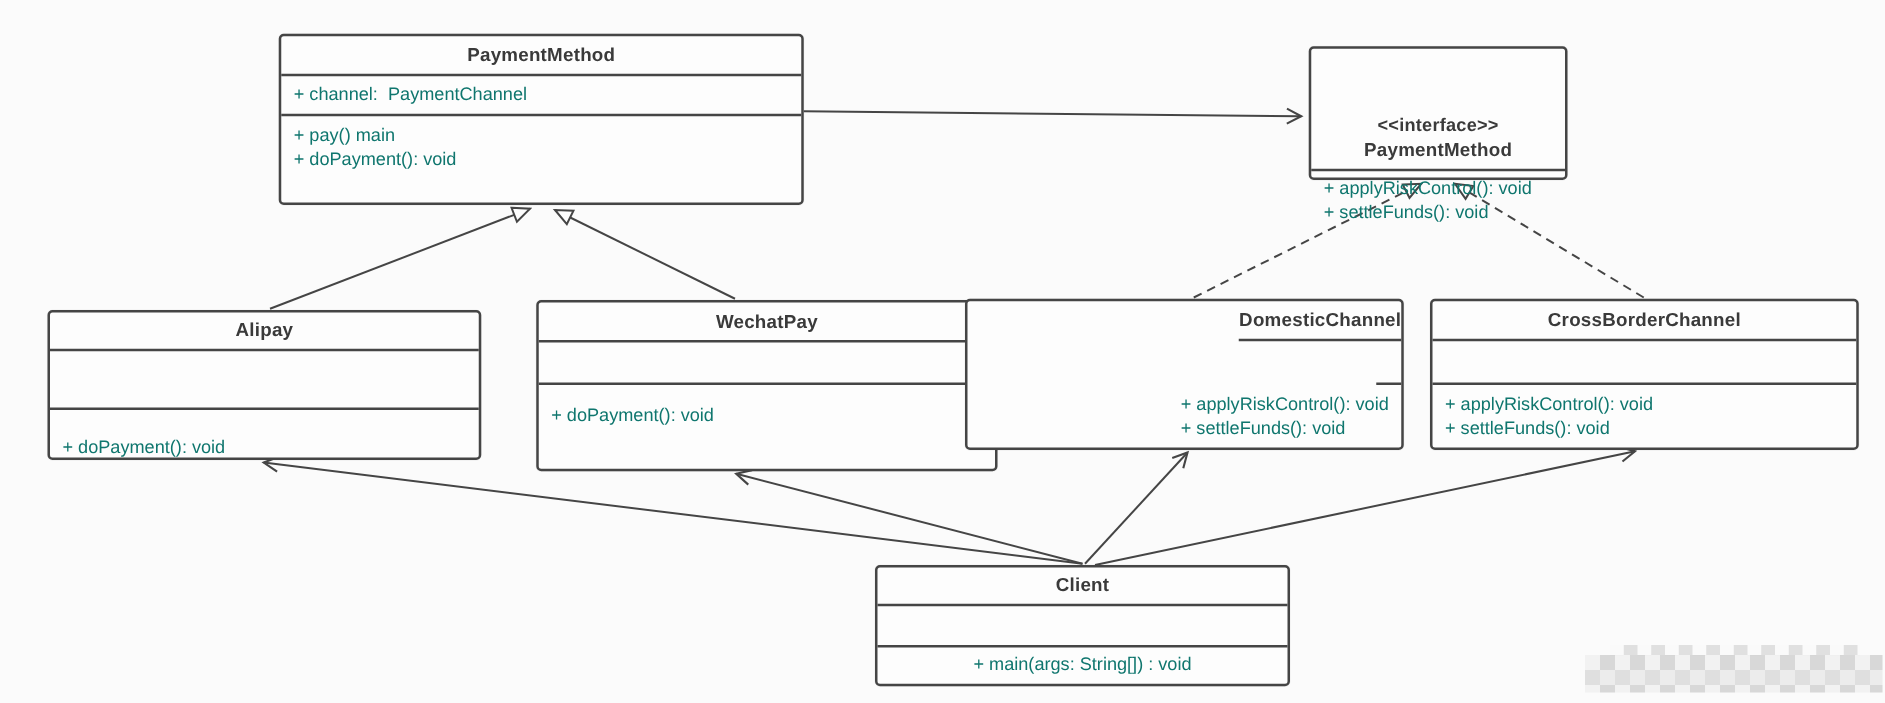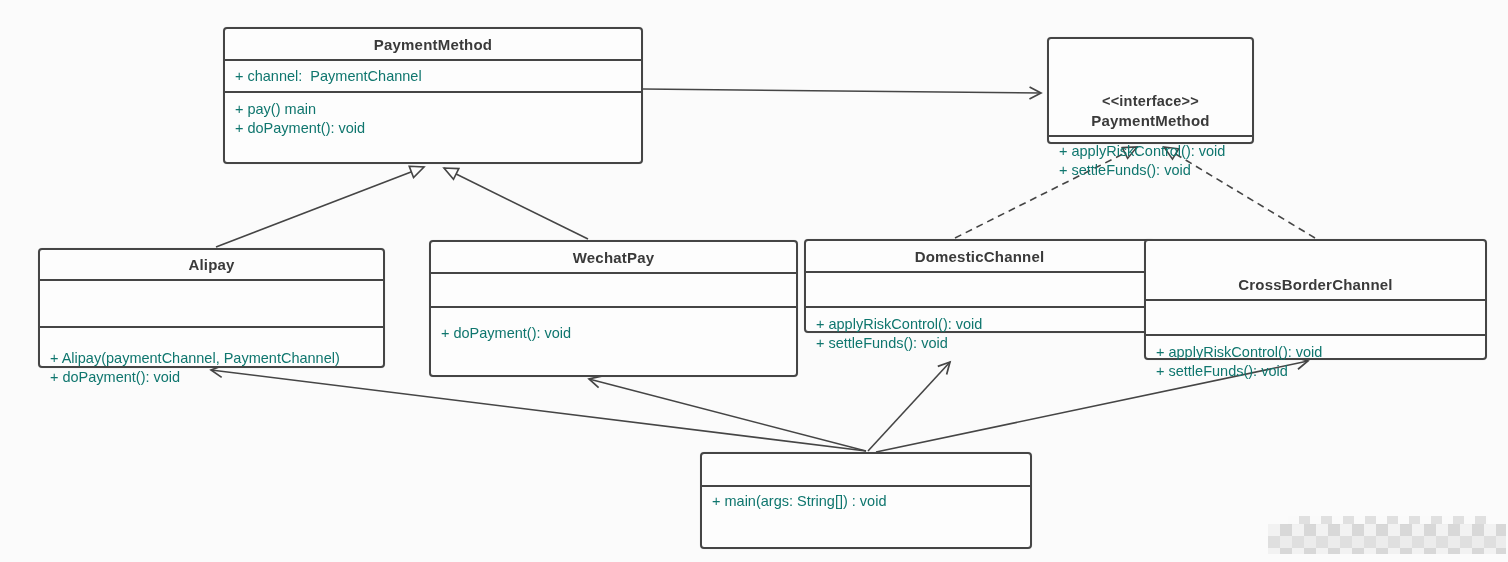--- a/index.html
+++ b/index.html
@@ -91,60 +91,62 @@
       <div class="uml-member">+ settleFunds(): void</div>
     </div>
   </div>
 
   <div class="uml-class" style="left:38px;top:248px;width:347px;height:120px;gap:14px;">
     <div class="uml-title" style="height:29px;">
       <div>Alipay</div>
     </div>
     <div class="uml-attrs" style="height:33px;"></div>
     <div class="uml-methods">
-      <div class="uml-member">+ Alipay(paymentChannel, PaymentChannel)</div>
       <div class="uml-member">+ doPayment(): void</div>
     </div>
   </div>
 
   <div class="uml-class" style="left:396px;top:240px;width:369px;height:137px;margin-left:33px;">
     <div class="uml-title" style="height:30px;">
       <div>WechatPay</div>
     </div>
     <div class="uml-attrs" style="height:34px;"></div>
     <div class="uml-methods" style="padding-top:16px;">
       <div class="uml-member">+ doPayment(): void</div>
     </div>
   </div>
 
-  <div class="uml-class" style="left:804px;top:239px;width:351px;height:94px;">
+  <div class="uml-class" style="left:772px;top:239px;width:351px;height:121px;align-items:flex-end;">
     <div class="uml-title" style="height:30px;">
       <div>DomesticChannel</div>
     </div>
     <div class="uml-attrs" style="height:35px;"></div>
     <div class="uml-methods">
       <div class="uml-member">+ applyRiskControl(): void</div>
       <div class="uml-member">+ settleFunds(): void</div>
     </div>
   </div>
 
   <div class="uml-class" style="left:1144px;top:239px;width:343px;height:121px;">
-    <div class="uml-title" style="height:30px;margin-top:28px;">
+    <div class="uml-title" style="height:30px;">
       <div>CrossBorderChannel</div>
     </div>
     <div class="uml-attrs" style="height:35px;"></div>
     <div class="uml-methods">
       <div class="uml-member">+ applyRiskControl(): void</div>
       <div class="uml-member">+ settleFunds(): void</div>
     </div>
   </div>
 
   <div class="uml-class" style="left:700px;top:452px;width:332px;height:97px;">
+    <div class="uml-title" style="height:29px;">
+      <div>Client</div>
+    </div>
     <div class="uml-attrs" style="height:33px;"></div>
-    <div class="uml-methods" style="padding-top:5px;">
+    <div class="uml-methods" style="padding-top:5px;text-align:center;">
       <div class="uml-member">+ main(args: String[]) : void</div>
     </div>
   </div>
 
   <div class="watermark-top" style="left:1288px;top:516px;width:200px;height:9px;"></div>
   <div class="watermark" style="left:1268px;top:524px;width:238px;height:30px;"></div>
 
 </div>
 
 </body></html>

